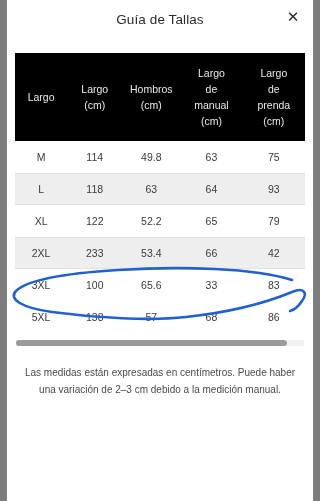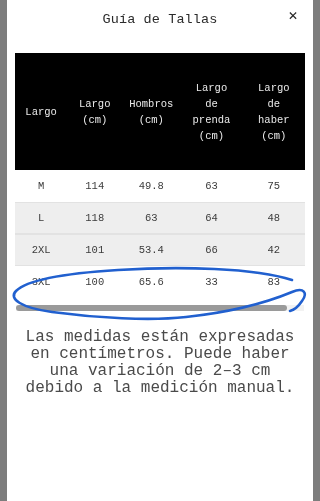--- a/index.html
+++ b/index.html
@@ -28,21 +28,20 @@
   .edge-bar.right { right: 0; }
 
   .page {
     position: absolute;
     left: 7px;
     right: 7px;
     top: 0;
     bottom: 0;
     background: #ffffff;
     overflow: hidden;
-    font-family: Liberation Mono, monospace;
   }
 
   
   .modal-header {
     position: relative;
     height: 46px;
   }
   .modal-title {
     position: absolute;
     left: 0;
@@ -78,21 +77,21 @@
     table-layout: fixed;
   }
   table.size-table thead tr {
     background: #000000;
   }
   table.size-table thead th {
     color: #e9e9e9;
     font-weight: 400;
     font-size: 10.5px;
     line-height: 16px;
-    height: 117px;
+    height: 88px;
     vertical-align: middle;
     text-align: center;
     padding: 0 2px;
   }
   table.size-table thead th .hdr-line { display: block; }
 
   table.size-table tbody td {
     font-size: 10.5px;
     color: #3b3b3b;
     text-align: center;
@@ -129,21 +128,21 @@
     height: 6px;
     width: 94%;
     background: #9a9a9a;
     border-radius: 3px;
   }
 
   
   .footer-note {
     margin: 18px 16px 0 16px;
     text-align: center;
-    font-size: 16px;
+    font-size: 10px;
     line-height: 17px;
     color: #4a4a4a;
   }
 
   
   .annotation-layer {
     position: absolute;
     left: 0;
     top: 0;
     width: 320px;
@@ -183,59 +182,73 @@
               <span class="hdr-line">Largo</span>
               <span class="hdr-line">(cm)</span>
             </th>
           <th>
               <span class="hdr-line">Hombros</span>
               <span class="hdr-line">(cm)</span>
             </th>
           <th>
               <span class="hdr-line">Largo</span>
               <span class="hdr-line">de</span>
+              <span class="hdr-line">manual</span>
+              <span class="hdr-line">(cm)</span>
+            </th>
+          <th>
+              <span class="hdr-line">Largo</span>
+              <span class="hdr-line">de</span>
               <span class="hdr-line">prenda</span>
-              <span class="hdr-line">(cm)</span>
-            </th>
-          <th>
-              <span class="hdr-line">Largo</span>
-              <span class="hdr-line">de</span>
-              <span class="hdr-line">haber</span>
               <span class="hdr-line">(cm)</span>
             </th>
         </tr>
       </thead>
       <tbody>
           <tr class="odd-row">
             <td>M</td>
             <td>114</td>
             <td>49.8</td>
             <td>63</td>
             <td>75</td>
           </tr>
           <tr class="even-row">
             <td>L</td>
             <td>118</td>
             <td>63</td>
             <td>64</td>
-            <td>48</td>
+            <td>93</td>
+          </tr>
+          <tr class="odd-row">
+            <td>XL</td>
+            <td>122</td>
+            <td>52.2</td>
+            <td>65</td>
+            <td>79</td>
           </tr>
           <tr class="even-row">
             <td>2XL</td>
-            <td>101</td>
+            <td>233</td>
             <td>53.4</td>
             <td>66</td>
             <td>42</td>
           </tr>
           <tr class="odd-row">
             <td>3XL</td>
             <td>100</td>
             <td>65.6</td>
             <td>33</td>
             <td>83</td>
+          </tr>
+          <tr class="odd-row">
+            <td>5XL</td>
+            <td>138</td>
+            <td>57</td>
+            <td>68</td>
+            <td>86</td>
           </tr>
         </tbody>
     </table>
   </div>
 
   <div class="hscrollbar">
     <div class="thumb"></div>
   </div>
 
   <div class="footer-note">Las medidas están expresadas en centímetros. Puede haber una variación de 2–3 cm debido a la medición manual.</div>

